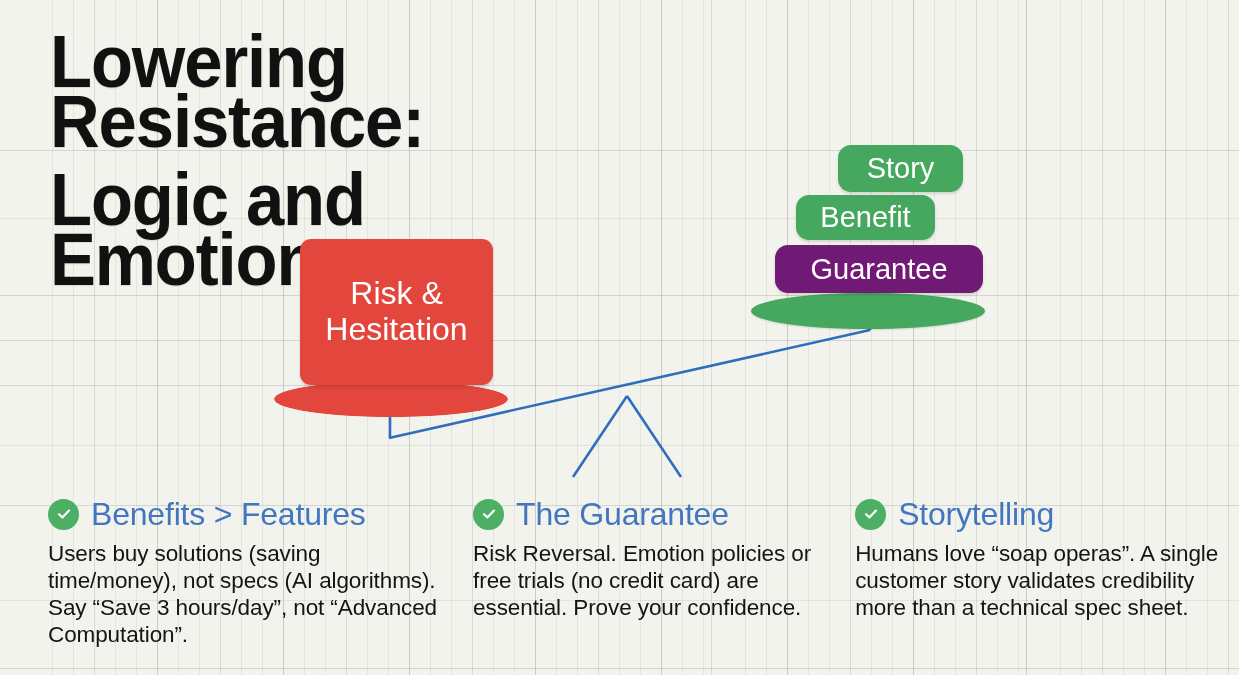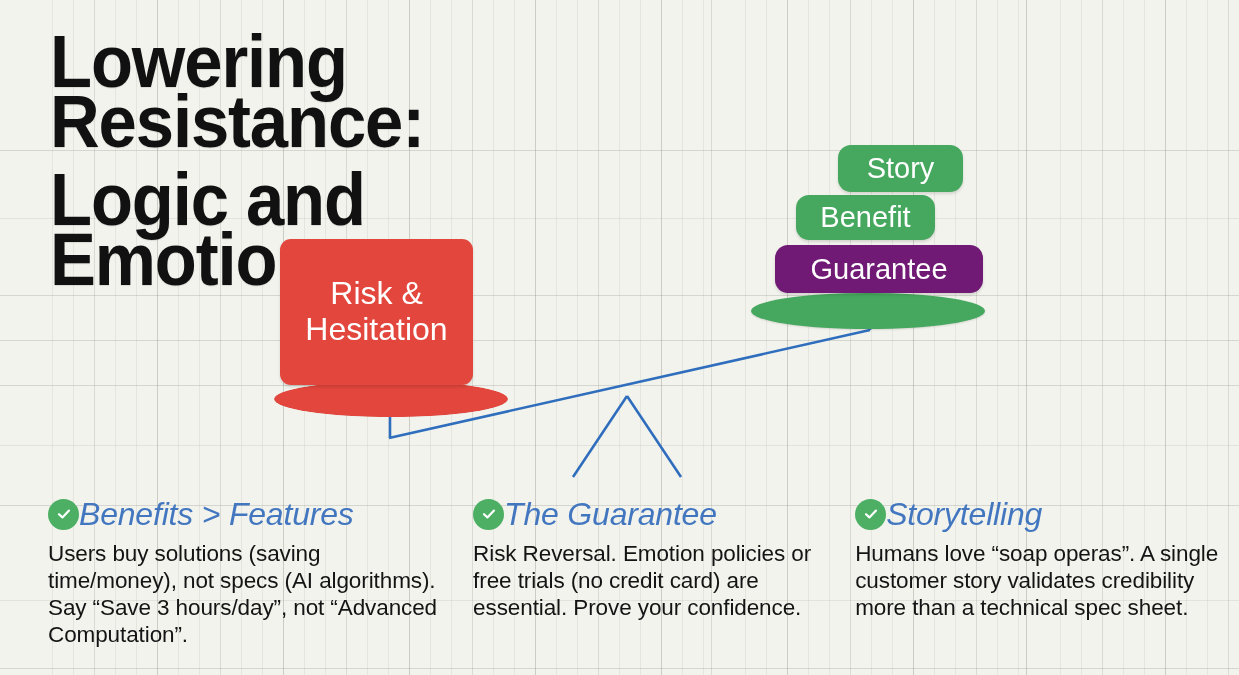--- a/index.html
+++ b/index.html
@@ -98,21 +98,21 @@
     font-size: 29px;
     font-weight: 400;
     display: flex;
     align-items: center;
     justify-content: center;
     text-align: center;
     box-shadow: 0 2px 3px rgba(0,0,0,0.13);
     line-height: 1.12;
   }
   .weight-risk {
-    left: 280px;
+    left: 300px;
     top: 239px;
     width: 193px;
     height: 146px;
     background: #e2463c;
     border-radius: 11px;
     font-size: 32px;
   }
   .weight-guarantee {
     left: 775px;
     top: 245px;
@@ -144,22 +144,22 @@
     display: flex;
   }
   .col { padding-right: 14px; }
   .col-1 { width: 412px; padding-left: 48px; }
   .col-2 { width: 368px; padding-left: 8px; }
   .col-3 { width: 378px; padding-left: 8px; }
 
   .col-head {
     display: flex;
     align-items: center;
+    gap: 12px;
     margin-bottom: 10px;
-    font-style: italic;
   }
   .check-icon {
     flex: 0 0 auto;
     width: 31px;
     height: 31px;
     border-radius: 50%;
     background: #4caf63;
     display: flex;
     align-items: center;
     justify-content: center;

